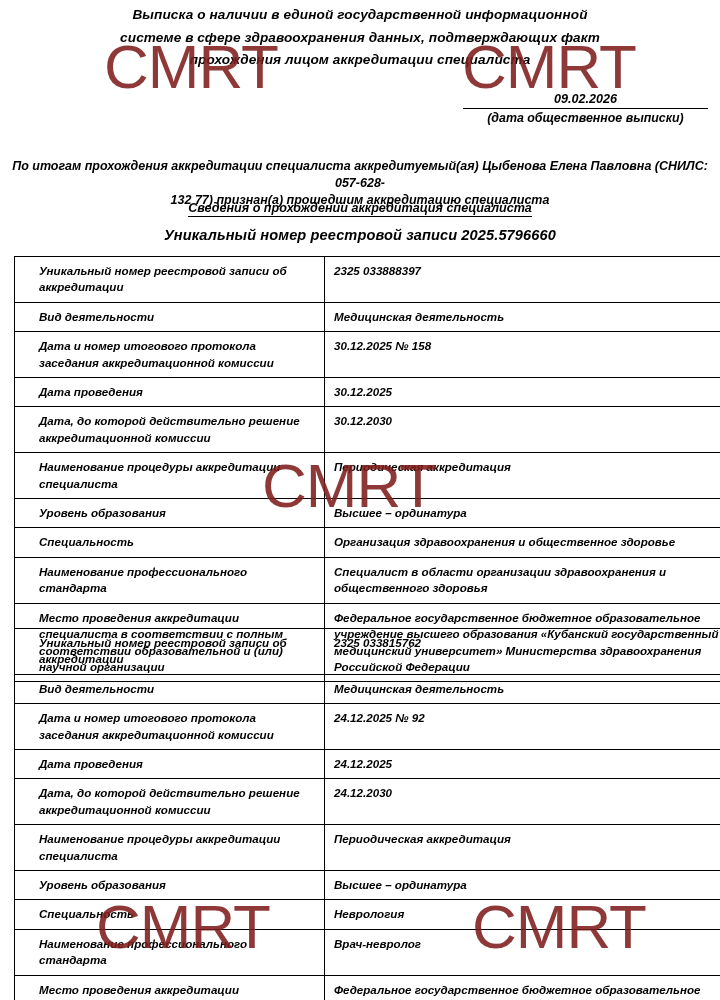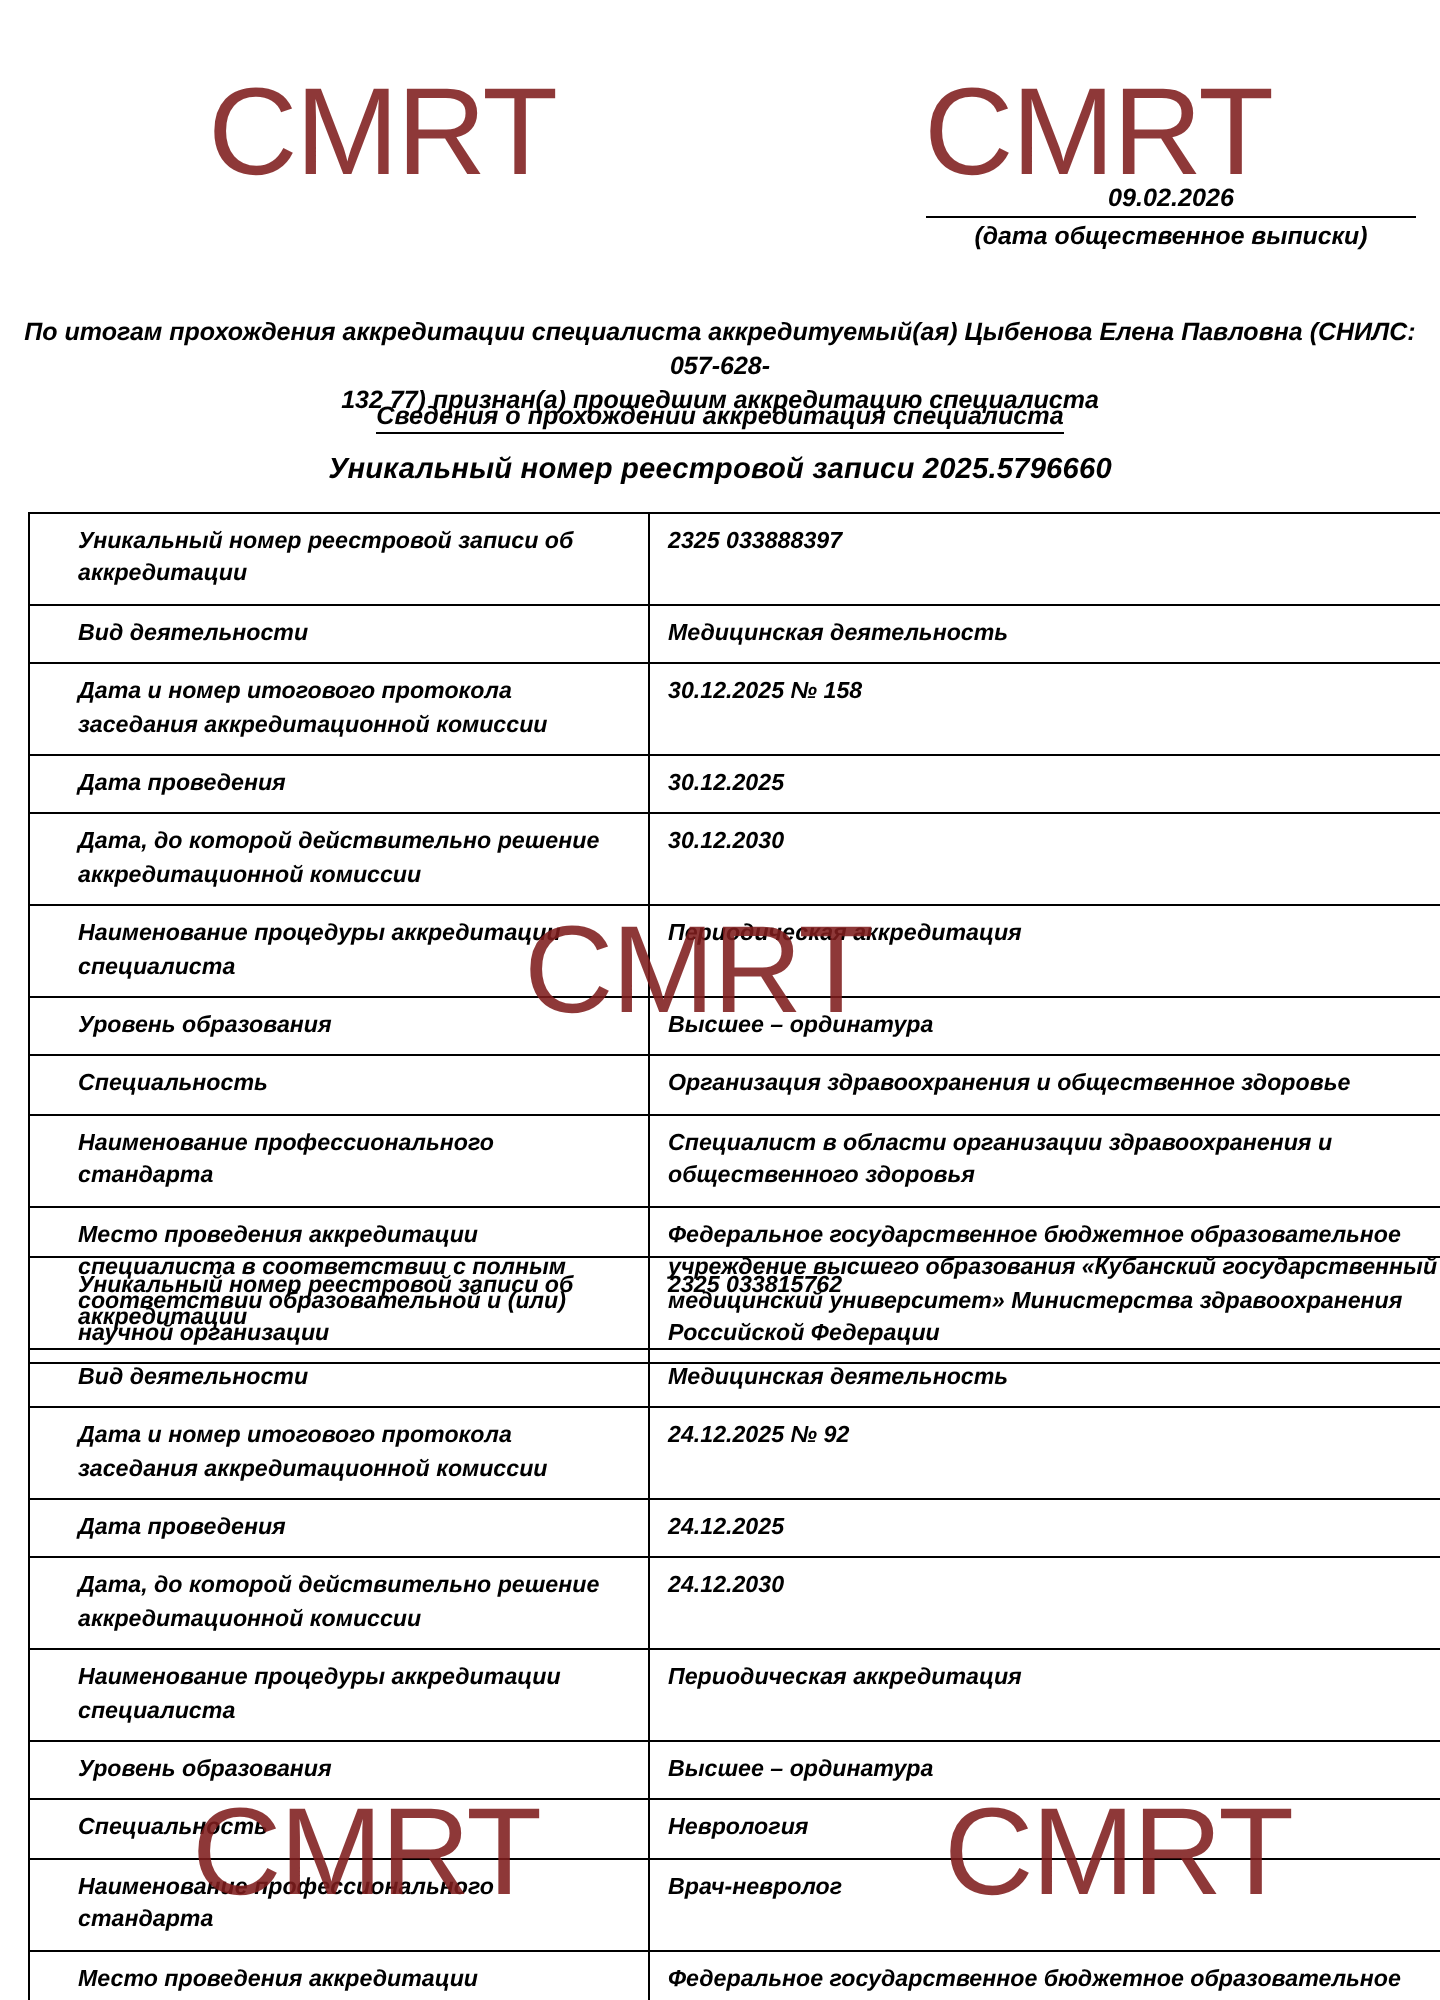--- a/index.html
+++ b/index.html
@@ -154,20 +154,25 @@
   .acc-table td.k { width: 277px; padding-left: 24px; }
   .acc-table td.v { width: 417px; }
 
   .cell-line { display: block; }
 </style>
 </head>
 <body>
 
 <div class="page">
 
+  <h1 class="doc-title">
+    <span class="cell-line">Выписка о наличии в единой государственной информационной</span>
+    <span class="cell-line">системе в сфере здравоохранения данных, подтверждающих факт</span>
+    <span class="cell-line">прохождения лицом аккредитации специалиста</span>
+  </h1>
 
   <div class="date-block">
     <span class="date-value">09.02.2026</span>
     <span class="date-caption">(дата общественное выписки)</span>
   </div>
 
   <p class="intro">
     <span class="l1">По итогам прохождения аккредитации специалиста аккредитуемый(ая) Цыбенова Елена Павловна (СНИЛС: 057-628-</span>
     <span class="l2">132 77) признан(а) прошедшим аккредитацию специалиста</span>
   </p>

